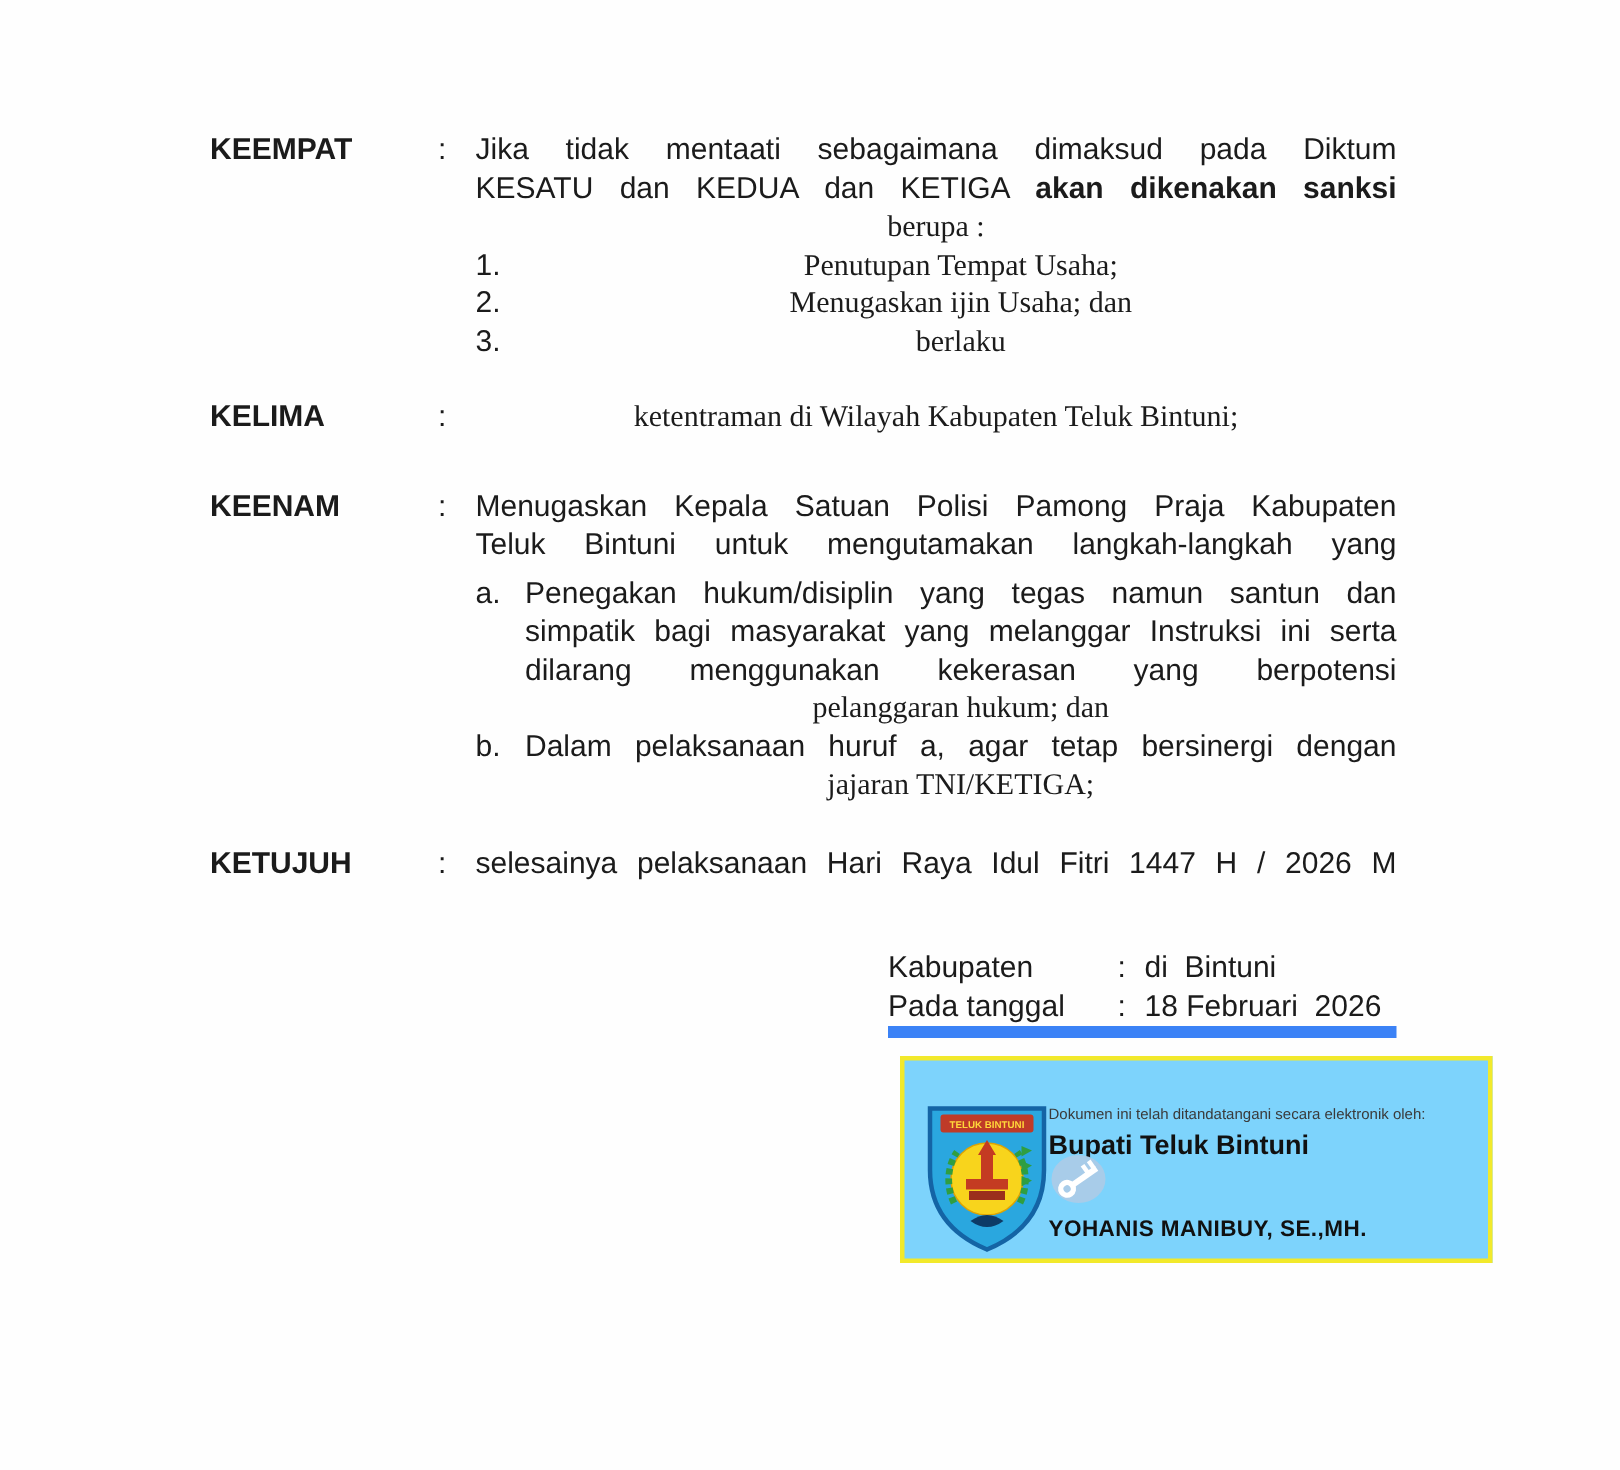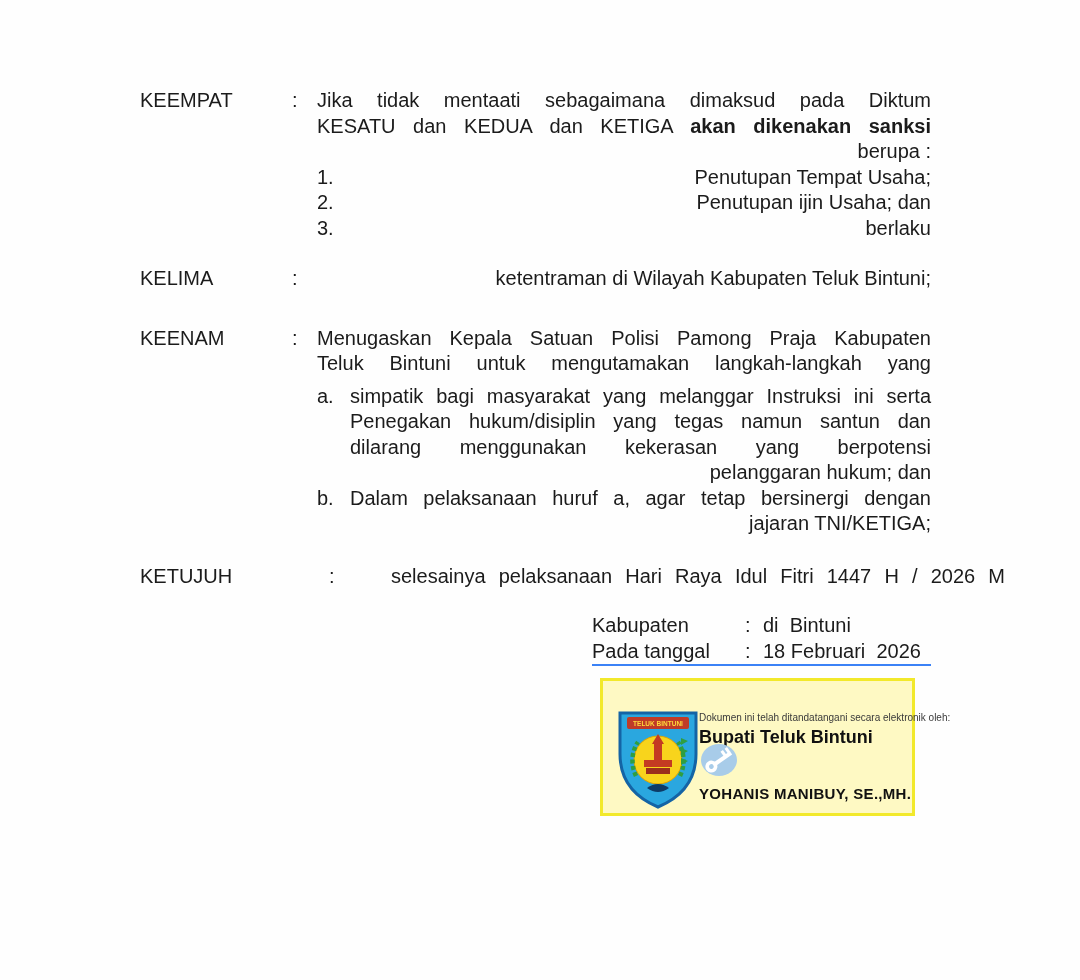--- a/index.html
+++ b/index.html
@@ -11,51 +11,51 @@
     color: #1b1b1b;
   }
   .doc {
     position: absolute;
     top: 88px; left: 140px;
     width: 791px;
     font-size: 20px;
     line-height: 25.5px;
   }
   .dictum-row { display: flex; }
-  .dictum-label { width: 152px; flex: 0 0 152px; }
+  .dictum-label { width: 152px; flex: 0 0 152px; font-weight: bold; }
   .dictum-colon { width: 25px; flex: 0 0 25px; }
   .dictum-content { width: 614px; flex: 0 0 614px; }
   .jl { text-align: justify; text-align-last: justify; white-space: normal; }
-  .jl-last { text-align: right; }
+  .jl-last { text-align: center; font-family: Liberation Serif, serif; }
   .li-row { display: flex; }
   .li-marker { width: 33px; flex: 0 0 33px; }
   .li-text { width: 581px; flex: 0 0 581px; }
   .b { font-weight: bold; }
   .mb-keempat { margin-bottom: 25px; }
   .mb-kelima { margin-bottom: 34px; }
   .mb-keenam-para { margin-bottom: 7px; }
   .mb-keenam { margin-bottom: 27px; }
-  .mb-ketujuh { margin-bottom: 24px; gap: 37px; }
+  .mb-ketujuh { margin-bottom: 44px; }
   .closing {
     margin-left: 452px;
     width: 339px;
   }
   .closing-row { display: flex; }
   .closing-label { width: 153px; flex: 0 0 153px; }
   .closing-colon { width: 18px; flex: 0 0 18px; }
   .closing-value { white-space: pre; }
-  .closing-row.underlined { border-bottom: 2px solid #3b82f6; }
+  .closing-row.underlined { border-bottom: 8px solid #3b82f6; }
   .sig-box {
     position: relative;
     margin-left: 460px;
     margin-top: 12px;
-    width: 315px; height: 138px;
+    width: 395px; height: 138px;
     border: 3px solid #f2e92b;
     box-sizing: border-box;
-    background: #fef9c3;
+    background: #7dd3fc;
   }
   .crest { position: absolute; left: 10px; top: 27px; width: 90px; height: 102px; }
   .sig-text { position: absolute; left: 96px; top: 0; width: 265px; }
   .sig-disclaimer {
     position: absolute; left: 0; top: 31px;
     font-size: 10px; color: #3a3a3a; width: 260px; line-height: 12px;
   }
   .sig-title {
     position: absolute; left: 0; top: 44px;
     font-size: 18px; font-weight: bold; color: #111;
@@ -77,21 +77,21 @@
     <div class="dictum-content">
       <div class="jl">Jika tidak mentaati sebagaimana dimaksud pada Diktum</div>
       <div class="jl"><span>KESATU dan KEDUA dan KETIGA </span><span class="b">akan dikenakan sanksi</span></div>
       <div class="jl-last">berupa :</div>
       <div class="li-row">
         <div class="li-marker">1.</div>
         <div class="li-text jl-last">Penutupan Tempat Usaha;</div>
       </div>
       <div class="li-row">
         <div class="li-marker">2.</div>
-        <div class="li-text jl-last">Penutupan ijin Usaha; dan</div>
+        <div class="li-text jl-last">Menugaskan ijin Usaha; dan</div>
       </div>
       <div class="li-row">
         <div class="li-marker">3.</div>
         <div class="li-text">
           <div class="jl-last">berlaku</div>
         </div>
       </div>
     </div>
   </div>
 
@@ -108,22 +108,22 @@
     <div class="dictum-colon">:</div>
     <div class="dictum-content">
       <div class="mb-keenam-para">
         <div class="jl">Menugaskan Kepala Satuan Polisi Pamong Praja Kabupaten</div>
         <div class="jl">Teluk Bintuni untuk mengutamakan langkah-langkah yang</div>
       </div>
       <div class="mb-keenam">
         <div class="li-row">
           <div class="li-marker">a.</div>
           <div class="li-text">
+            <div class="jl">Penegakan hukum/disiplin yang tegas namun santun dan</div>
             <div class="jl">simpatik bagi masyarakat yang melanggar Instruksi ini serta</div>
-            <div class="jl">Penegakan hukum/disiplin yang tegas namun santun dan</div>
             <div class="jl">dilarang menggunakan kekerasan yang berpotensi</div>
             <div class="jl-last">pelanggaran hukum; dan</div>
           </div>
         </div>
         <div class="li-row">
           <div class="li-marker">b.</div>
           <div class="li-text">
             <div class="jl">Dalam pelaksanaan huruf a, agar tetap bersinergi dengan</div>
             <div class="jl-last">jajaran TNI/KETIGA;</div>
           </div>

